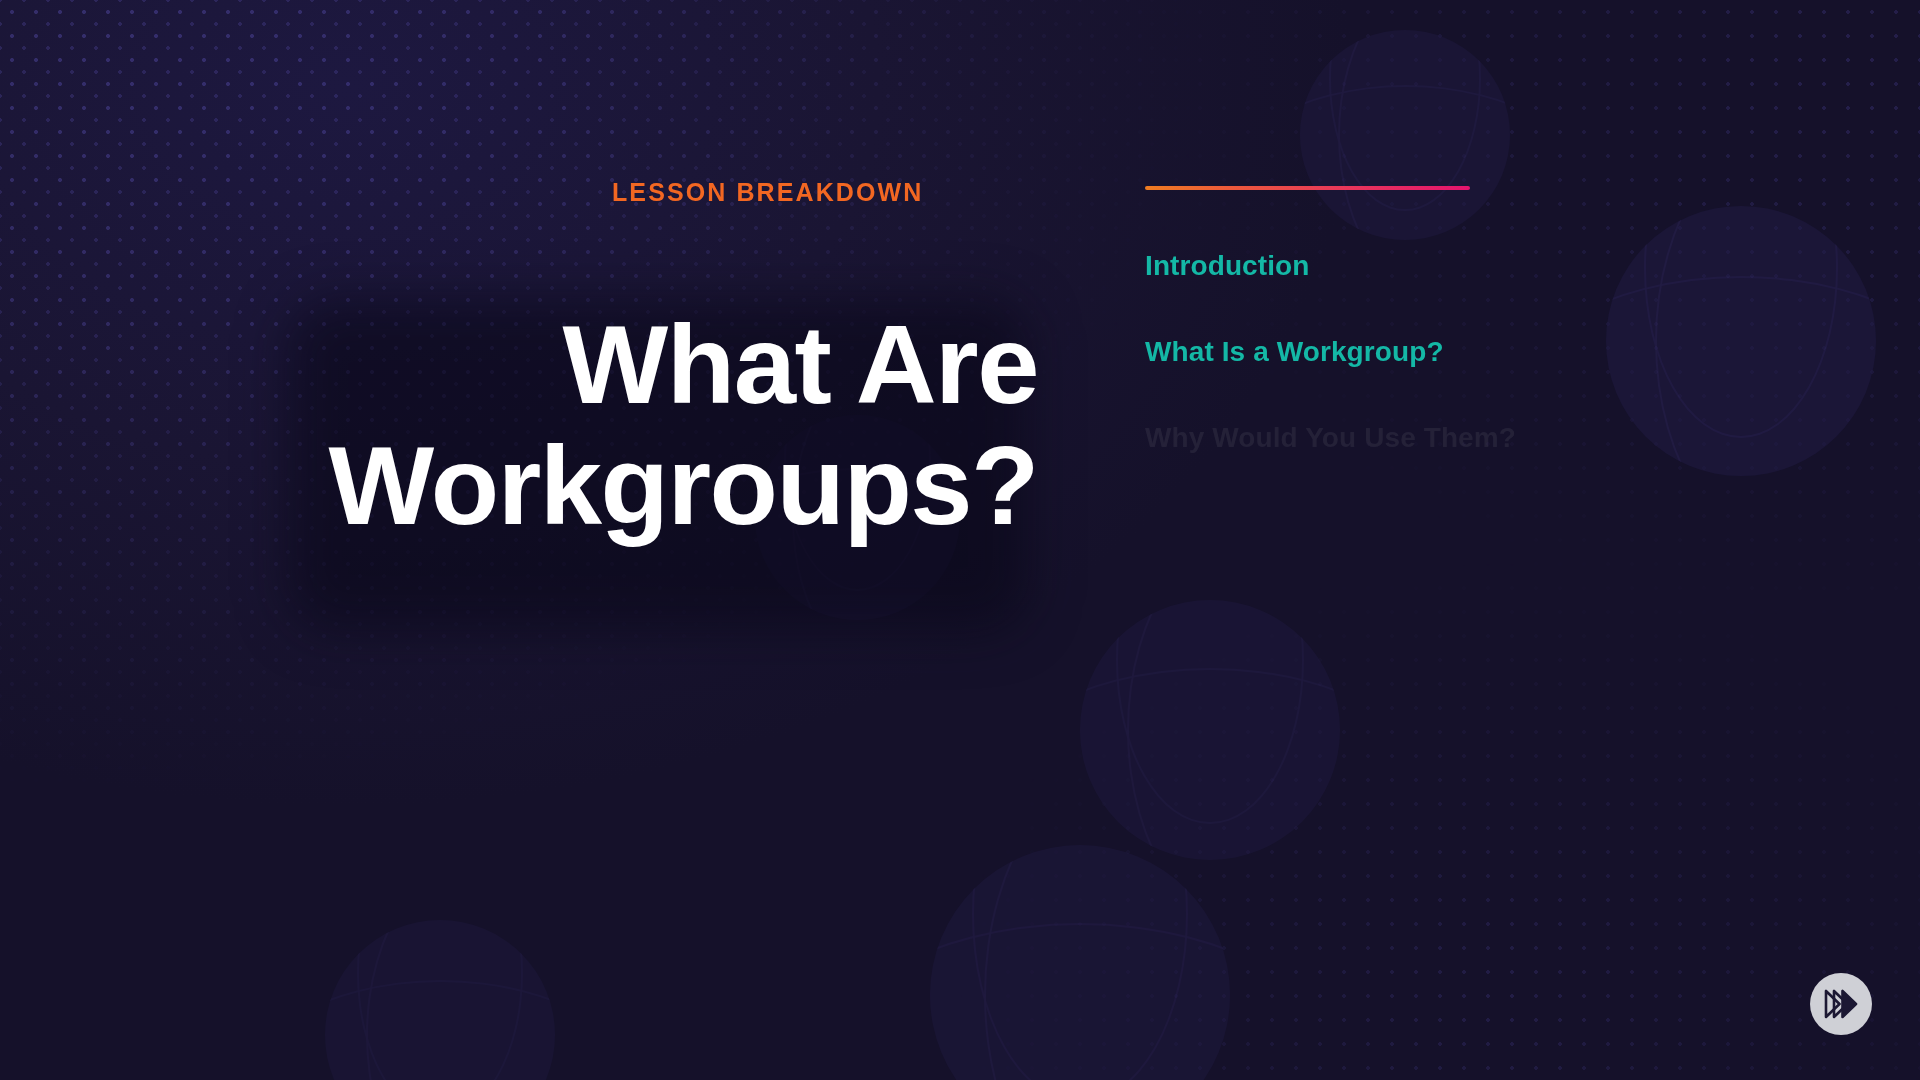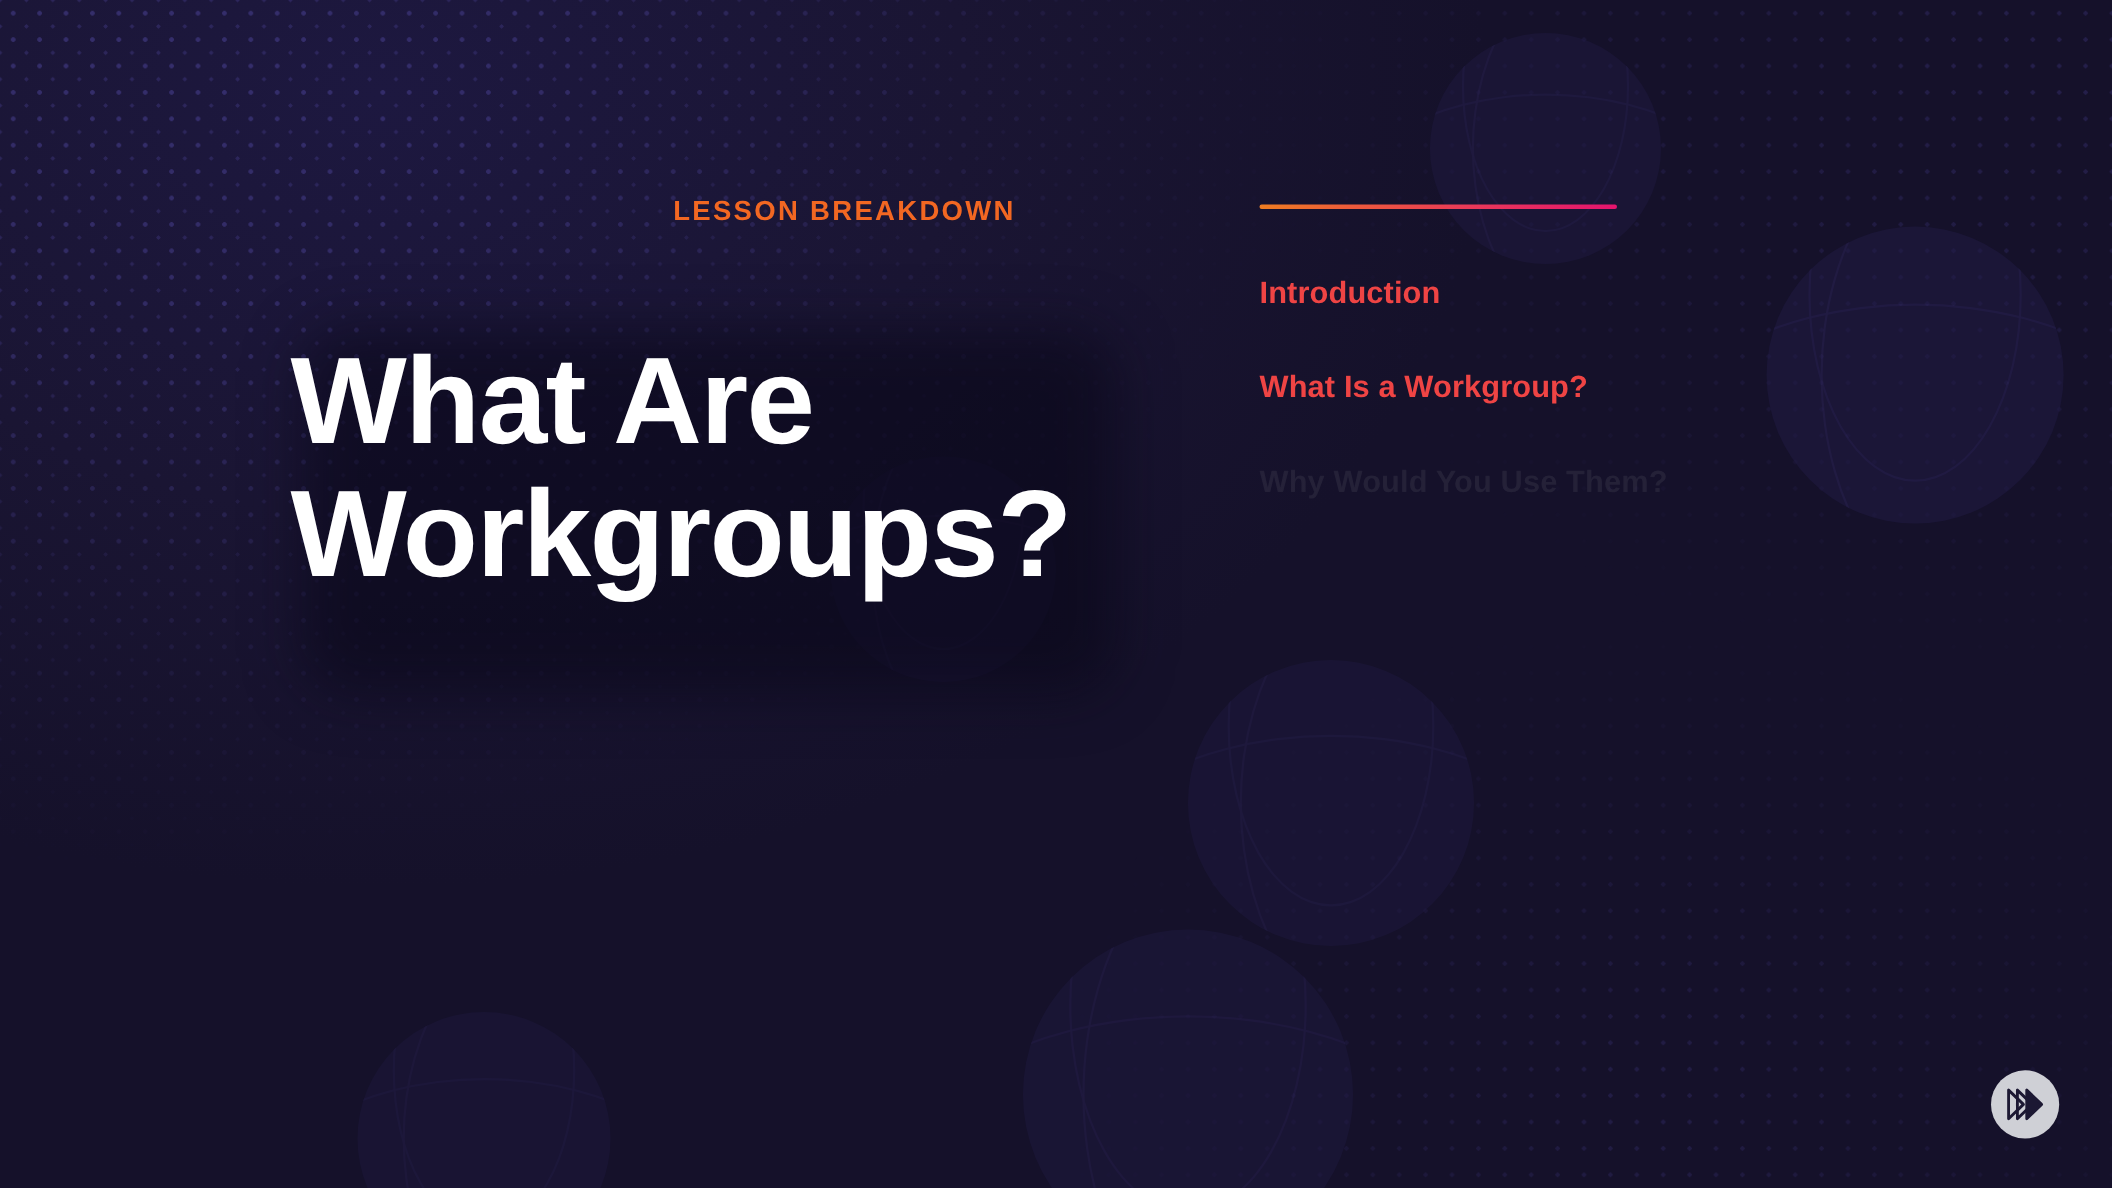--- a/index.html
+++ b/index.html
@@ -90,23 +90,23 @@
     font-size:25px;
     font-weight:bold;
     letter-spacing:2.1px;
     color:#f26722;
     white-space:nowrap;
   }
 
   
   .title-wrap {
     position:absolute;
-    left:264px; top:305px;
+    left:278px; top:305px;
     width:760px;
-    text-align:left;
+    text-align:right;
   }
   .title-backdrop {
     position:absolute;
     left:10px; top:-5px;
     width:740px; height:330px;
     border-radius:44px;
     background:rgba(8,5,22,0.55);
     filter:blur(26px);
   }
   .title {
@@ -131,21 +131,21 @@
     background:linear-gradient(90deg, #ef7d21 0%, #ed5a3b 26%, #e93a58 58%, #e4146e 100%);
   }
   .agenda {
     margin-top:60px;
     list-style:none;
   }
   .agenda li {
     font-size:28px;
     font-weight:bold;
     letter-spacing:0.1px;
-    color:#ef4444;
+    color:#14b8a6;
     margin-bottom:54px;
     white-space:nowrap;
   }
   .agenda li.faded {
     color:rgba(255,255,255,0.045);
     text-shadow:0 0 1px rgba(255,255,255,0.03);
   }
 
   
   .badge {

